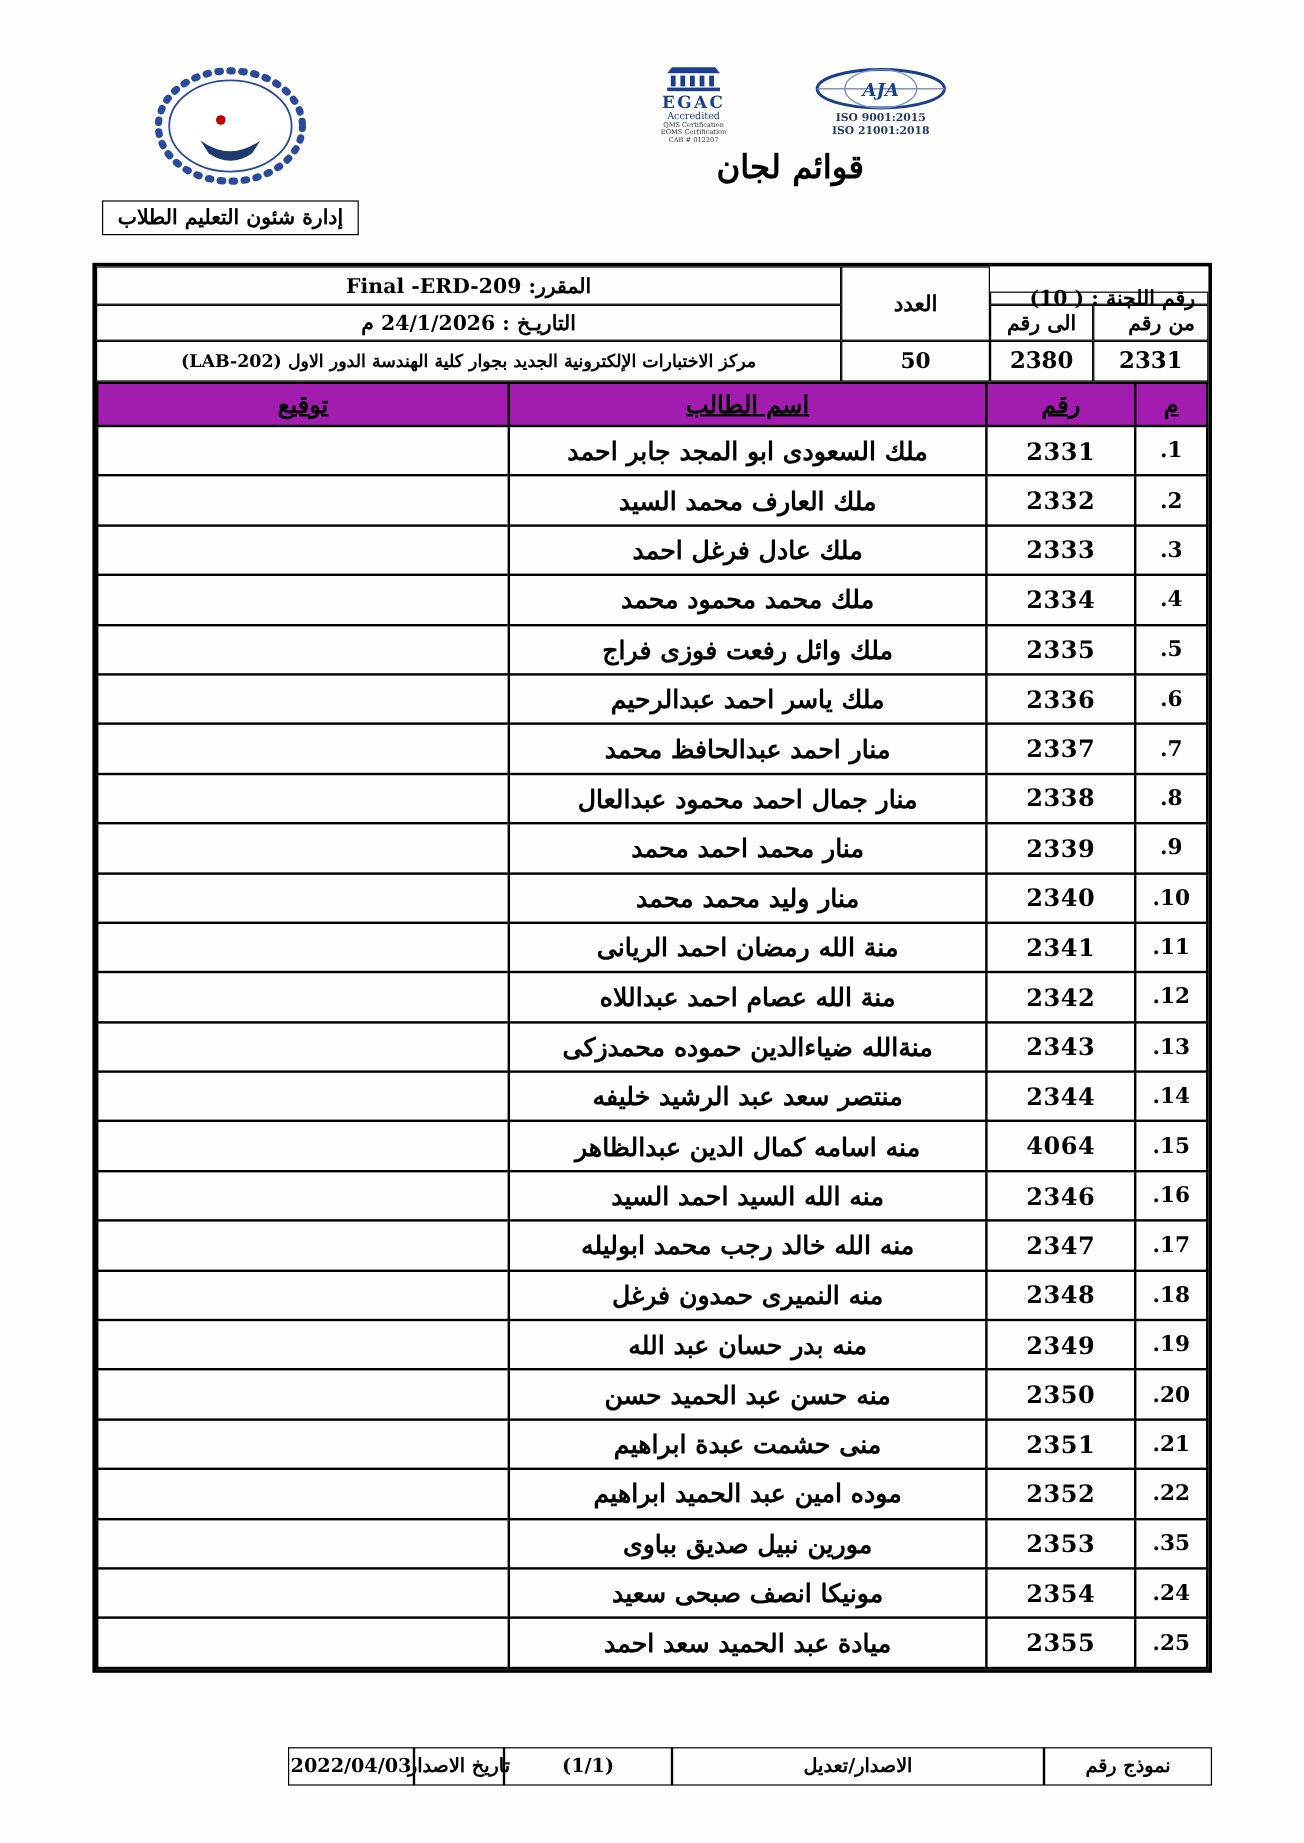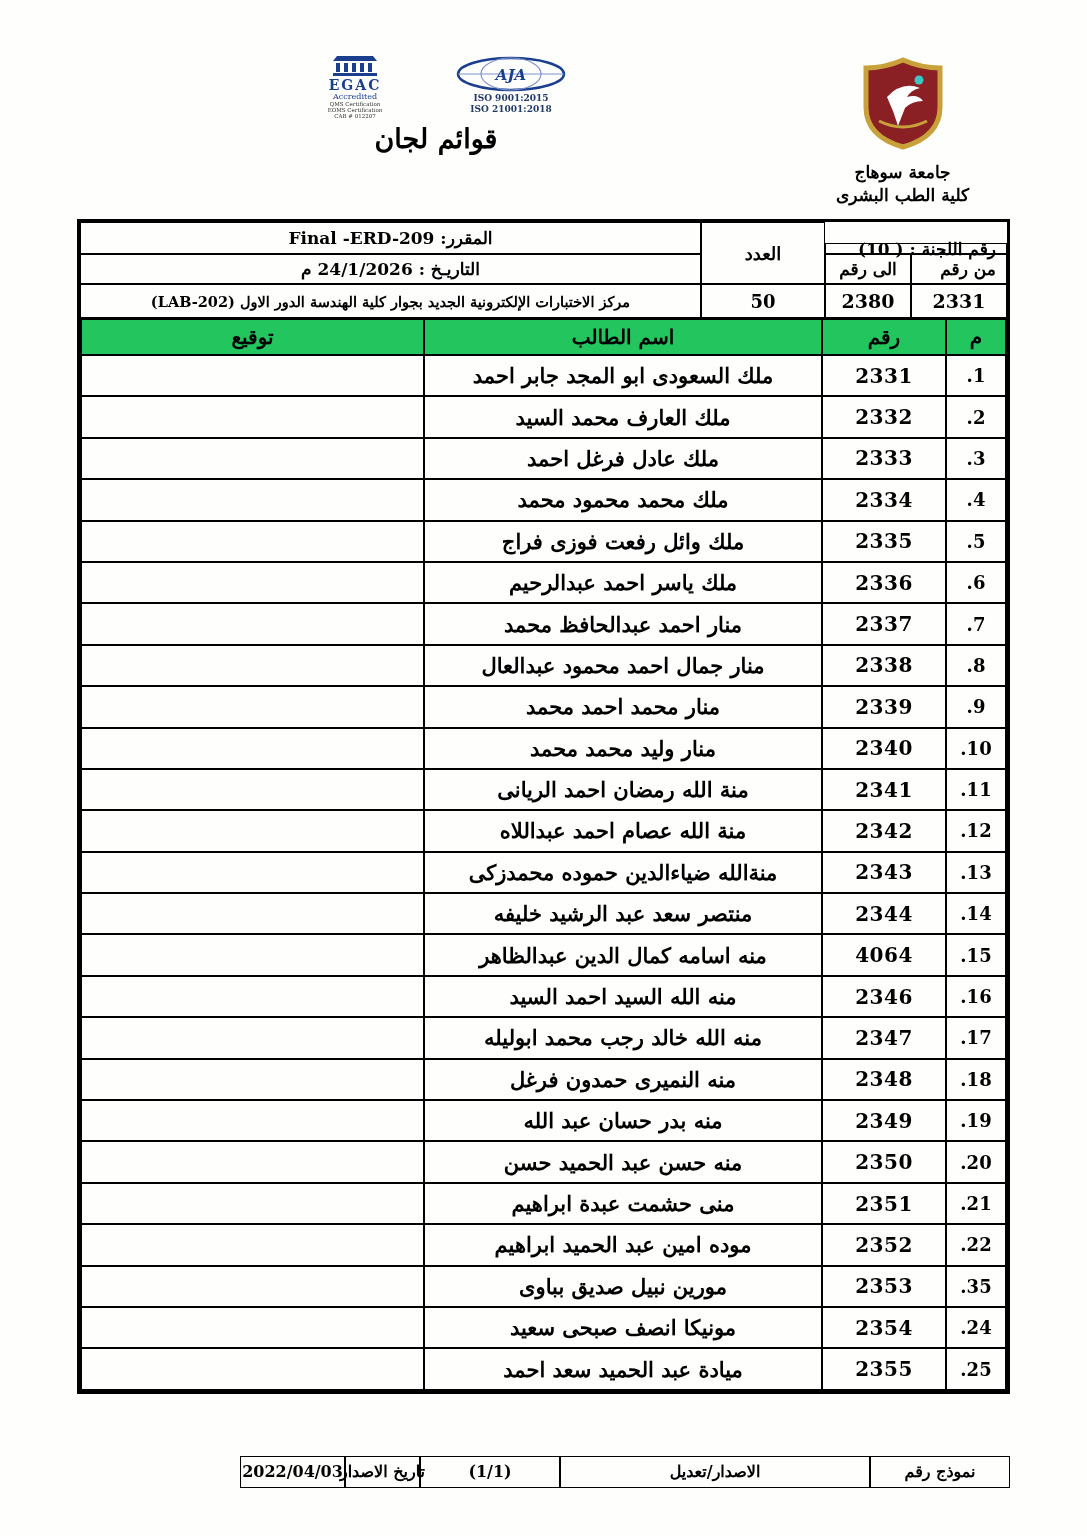--- a/index.html
+++ b/index.html
@@ -40,21 +40,21 @@
   .cell-to-label   { grid-column:2; grid-row:2; }
   .cell-from-value { grid-column:1; grid-row:3; font-size:19px; }
   .cell-to-value   { grid-column:2; grid-row:3; font-size:19px; }
   .cell-count-label { grid-column:3; grid-row:1/3; font-size:18px; }
   .cell-count-value { grid-column:3; grid-row:3; font-size:18px; }
   .cell-course   { grid-column:4; grid-row:1; }
   .cell-date     { grid-column:4; grid-row:2; }
   .cell-location { grid-column:4; grid-row:3; font-size:14.5px; }
   table.students { width:100%; border-collapse:collapse; table-layout:fixed; border-top:2px solid #000; }
   .students th, .students td { border:2px solid #000; text-align:center; vertical-align:middle; font-weight:bold; }
-  .students thead th { background:#22c55e; height:36px; font-size:20px; }
+  .students thead th { background:#a21caf; height:36px; font-size:20px;text-decoration:underline; }
   .students tbody td { height:41.4px; }
   .c-serial { font-size:18px; }
   .c-number { font-size:20px; letter-spacing:0.5px; }
   .c-name   { font-size:21px; }
   
   .footer {
     margin-top:62px;
     width:905px; height:32px;
     display:grid;
     grid-template-columns:140px 310px 140px 75px 105px 135px;
@@ -63,34 +63,20 @@
   .footer-cell { border:1.5px solid #000; display:flex; align-items:center; justify-content:center; white-space:nowrap; }
   svg text { font-family:"DejaVu Serif","Liberation Serif",serif; }
 </style>
 </head>
 <body>
 
 <div class="page">
 
   <div class="header">
 
-    <div class="h-col h-univ">
-      <span>
-        <svg width="88" height="96" viewBox="0 0 88 96">
-          <path d="M44,5 C58,11 71,13 81,13 L81,52 C81,74 65,86 44,92 C23,86 7,74 7,52 L7,13 C17,13 30,11 44,5 Z" fill="#8a1f24" stroke="#c9a13b" stroke-width="5"></path>
-          <path d="M28,42 q15,-16 33,-9 q-9,2 -13,9 q11,-3 16,4 q-11,0 -18,7 l-7,18 q-4,-14 -11,-29 z" fill="#ffffff"></path>
-          <circle cx="60" cy="25" r="4.5" fill="#3ec6c6"></circle>
-          <path d="M20,66 q24,12 48,0" stroke="#c9a13b" stroke-width="3" fill="none"></path>
-        </svg>
-      </span>
-      <div class="univ-names">
-        <div>جامعة سوهاج</div>
-        <div>كلية الطب البشرى</div>
-      </div>
-    </div>
 
     <div class="h-col h-center">
       <div class="logos-row">
 
         <span>
           <svg width="116" height="60" viewBox="0 0 116 60">
             <ellipse cx="58" cy="19" rx="53" ry="16" fill="none" stroke="#1a3f8f" stroke-width="2.5"></ellipse>
             <ellipse cx="58" cy="19" rx="30" ry="16" fill="none" stroke="#7d93c9" stroke-width="1.2"></ellipse>
             <line x1="5" y1="19" x2="111" y2="19" stroke="#7d93c9" stroke-width="1.2"></line>
             <text x="58" y="25" font-size="15" font-weight="bold" font-style="italic" fill="#1a3f8f" text-anchor="middle">AJA</text>
@@ -114,20 +100,32 @@
             <text x="52" y="44" font-size="8" fill="#1a3f8f" text-anchor="middle">Accredited</text>
             <text x="52" y="51" font-size="5.5" fill="#333333" text-anchor="middle">QMS Certification</text>
             <text x="52" y="57" font-size="5.5" fill="#333333" text-anchor="middle">EOMS Certification</text>
             <text x="52" y="63" font-size="5.5" fill="#333333" text-anchor="middle">CAB # 012207</text>
           </svg>
         </span>
       </div>
       <div class="doc-title">قوائم لجان</div>
     </div>
 
+    <div class="h-col h-faculty">
+      <span>
+        <svg width="130" height="100" viewBox="0 0 130 100">
+          <ellipse cx="65" cy="50" rx="60" ry="46" fill="#ffffff" stroke="#2a4a9a" stroke-width="6" stroke-dasharray="2 8" stroke-linecap="round"></ellipse>
+          <ellipse cx="65" cy="50" rx="51" ry="38" fill="none" stroke="#2a4a9a" stroke-width="1.5"></ellipse>
+          <path d="M80,26 a21,21 0 1,0 0,44 a16,16 0 1,1 0,-44 z" fill="#c00000"></path>
+          <path d="M40,62 q25,18 50,0 l-7,11 q-18,12 -36,0 z" fill="#1f3a6e"></path>
+          <circle cx="57" cy="45" r="4" fill="#c00000"></circle>
+        </svg>
+      </span>
+      <div class="admin-box">إدارة شئون التعليم الطلاب</div>
+    </div>
   </div>
 
   <div class="doc-body">
 
     <div class="info-grid">
       <div class="info-cell cell-committee">رقم اللجنة : ( 10)</div>
       <div class="info-cell cell-from-label">من رقم</div>
       <div class="info-cell cell-to-label">الى رقم</div>
       <div class="info-cell cell-from-value">2331</div>
       <div class="info-cell cell-to-value">2380</div>

